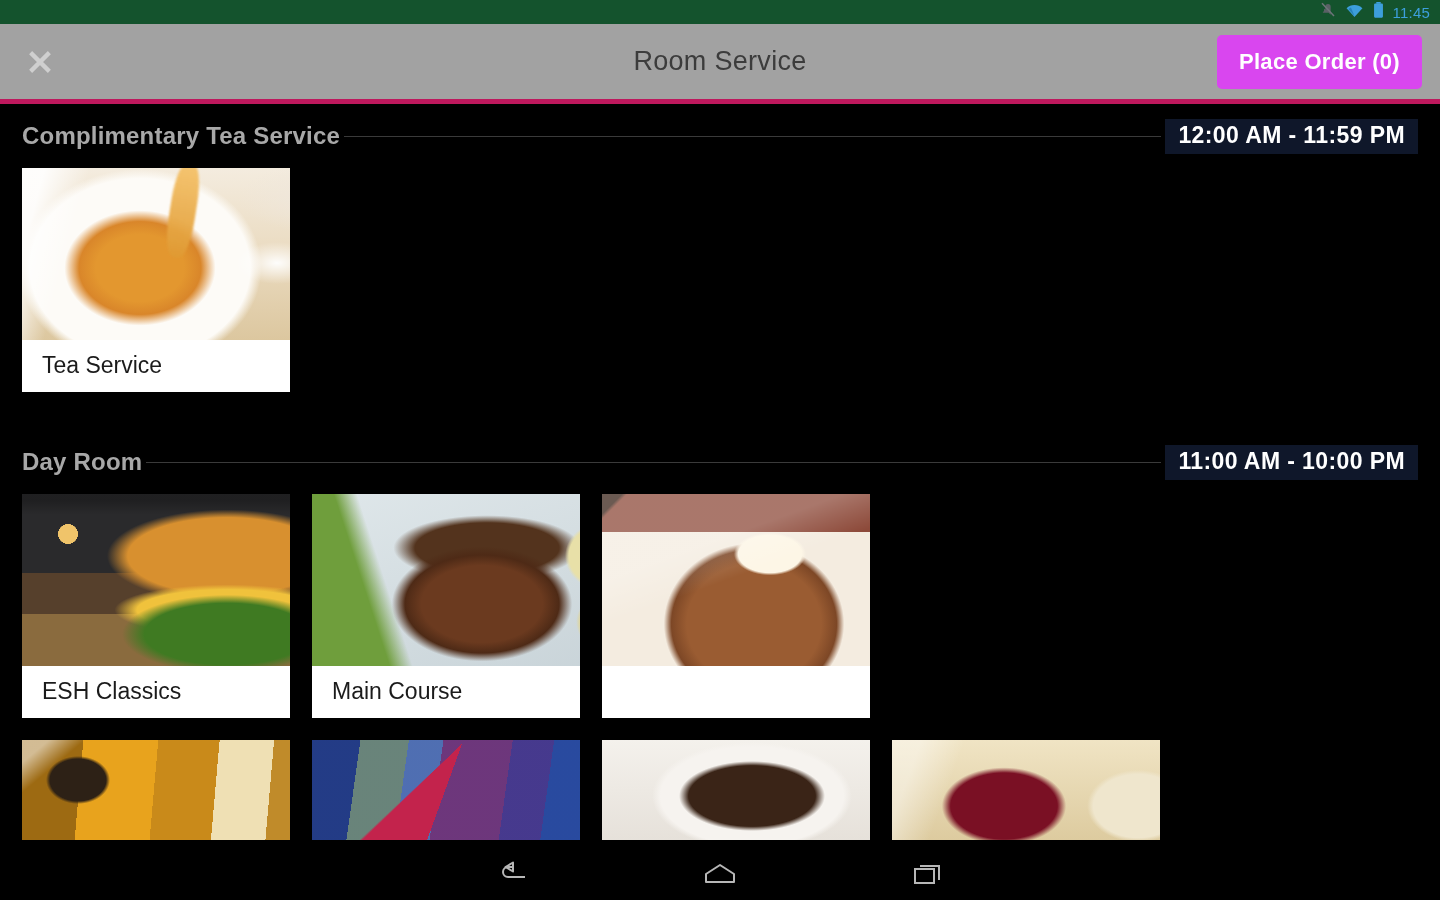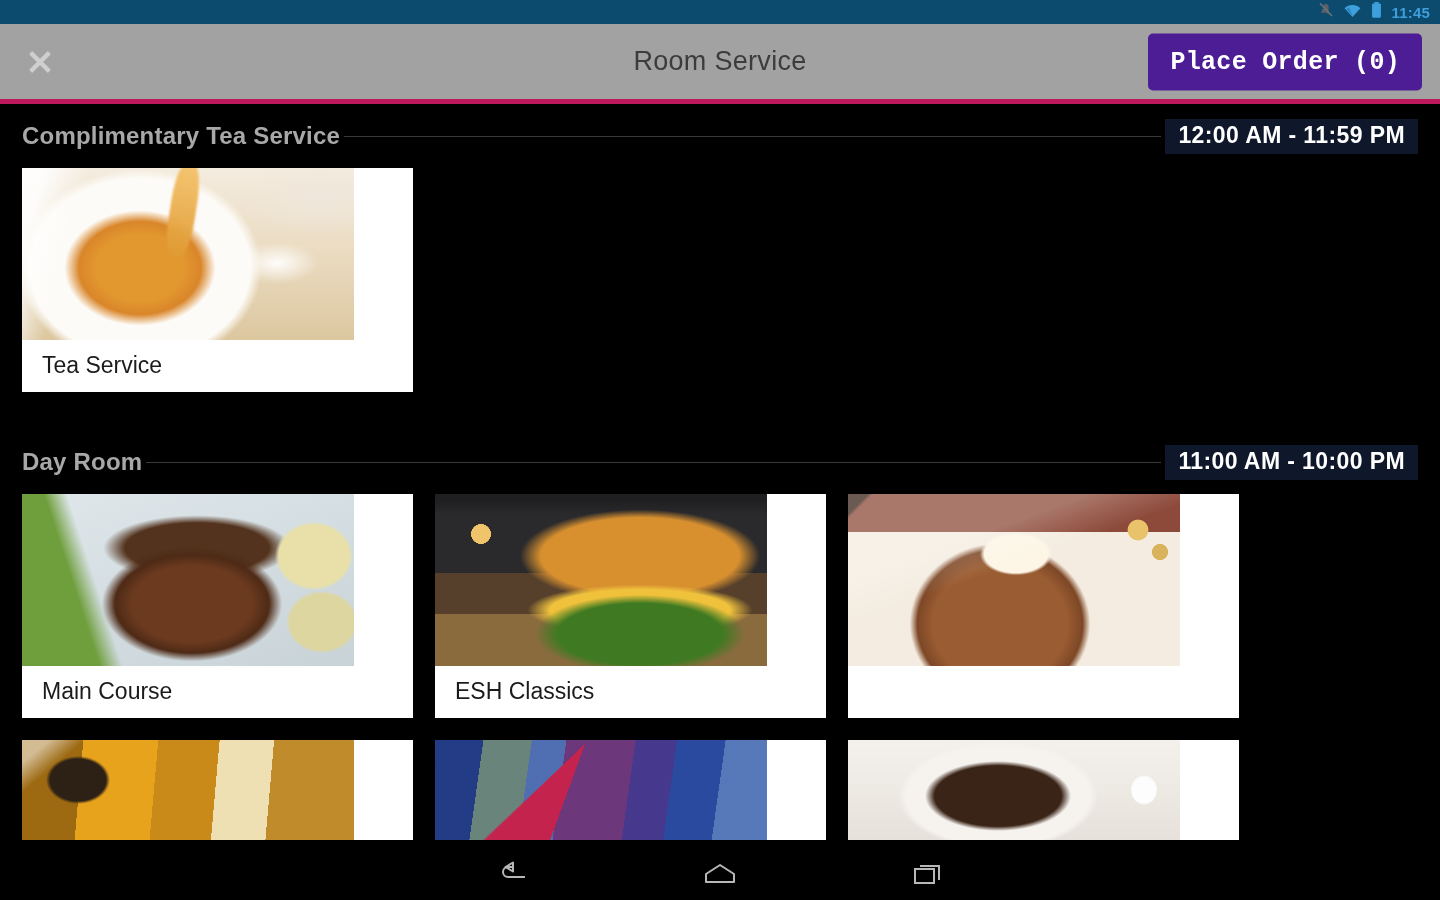--- a/index.html
+++ b/index.html
@@ -5,23 +5,23 @@
   * { margin:0; padding:0; box-sizing:border-box; }
   html,body { width:1440px; height:900px; background:#000; overflow:hidden; }
   body {
     font-family:"Liberation Sans", sans-serif;
     -webkit-font-smoothing:antialiased;
   }
 
   
   .statusbar {
     height:24px; width:100%;
-    background:#0c4a6e;
+    background:#14532d;
     display:flex; align-items:center; justify-content:flex-end;
-    padding-right:10px; gap:9px;font-weight:bold;
+    padding-right:10px; gap:9px;
   }
   .status-icon { display:block; }
   .status-time {
     color:#3d9fdc; font-size:15px; letter-spacing:.2px;
     font-family:"Liberation Sans", sans-serif;
   }
 
   
   .appbar {
     height:80px; width:100%;
@@ -37,30 +37,30 @@
     cursor:pointer;
   }
   .appbar-title {
     width:100%; text-align:center;
     color:#3c3c3c; font-size:27px;
     font-family:"Liberation Sans Narrow","Liberation Sans", sans-serif;
     letter-spacing:.3px;
   }
   .place-order {
     position:absolute; right:18px; top:50%; transform:translateY(-50%);
-    background:#4c1d95;
+    background:#d946ef;
     color:#fff;
     font-weight:bold;
-    font-size:25px;
+    font-size:22px;
     letter-spacing:.3px;
     padding:14px 22px;
     border-radius:5px;
     border:none;
     cursor:pointer;
-    font-family:Liberation Mono, monospace;
+    font-family:Liberation Sans, sans-serif;
     font-stretch:condensed;
     white-space:nowrap;
   }
 
   
   .content {
     position:relative;
     height:calc(900px - 24px - 80px - 52px);
     background:#000;
     overflow:hidden;
@@ -97,21 +97,21 @@
     padding:3px 13px 5px;
     white-space:nowrap;
   }
 
   .card-grid {
     display:flex;
     flex-wrap:wrap;
     gap:22px;
   }
   .card {
-    width:391px;
+    width:268px;
     background:#fff;
     cursor:pointer;
     overflow:hidden;
     flex:0 0 auto;
   }
   .card-thumb {
     width:332px; height:172px;
     background:#222;
     position:relative;
     overflow:hidden;
@@ -277,26 +277,26 @@
   </div>
 
   <div class="section-head" style="margin-top:38px;">
     <span class="section-title">Day Room</span>
     <span class="section-rule"></span>
     <span class="hours-badge">11:00 AM - 10:00 PM</span>
   </div>
 
   <div class="card-grid">
     <div class="card">
+      <div class="card-thumb img-burger"></div>
+      <div class="card-label">ESH Classics</div>
+    </div>
+    <div class="card">
       <div class="card-thumb img-steak"></div>
       <div class="card-label">Main Course</div>
-    </div>
-    <div class="card">
-      <div class="card-thumb img-burger"></div>
-      <div class="card-label">ESH Classics</div>
     </div>
     <div class="card">
       <div class="card-thumb img-pudding"></div>
     </div>
   </div>
 
   <div class="card-grid row-partial">
     <div class="card">
       <div class="card-thumb img-cola"></div>
     </div>

